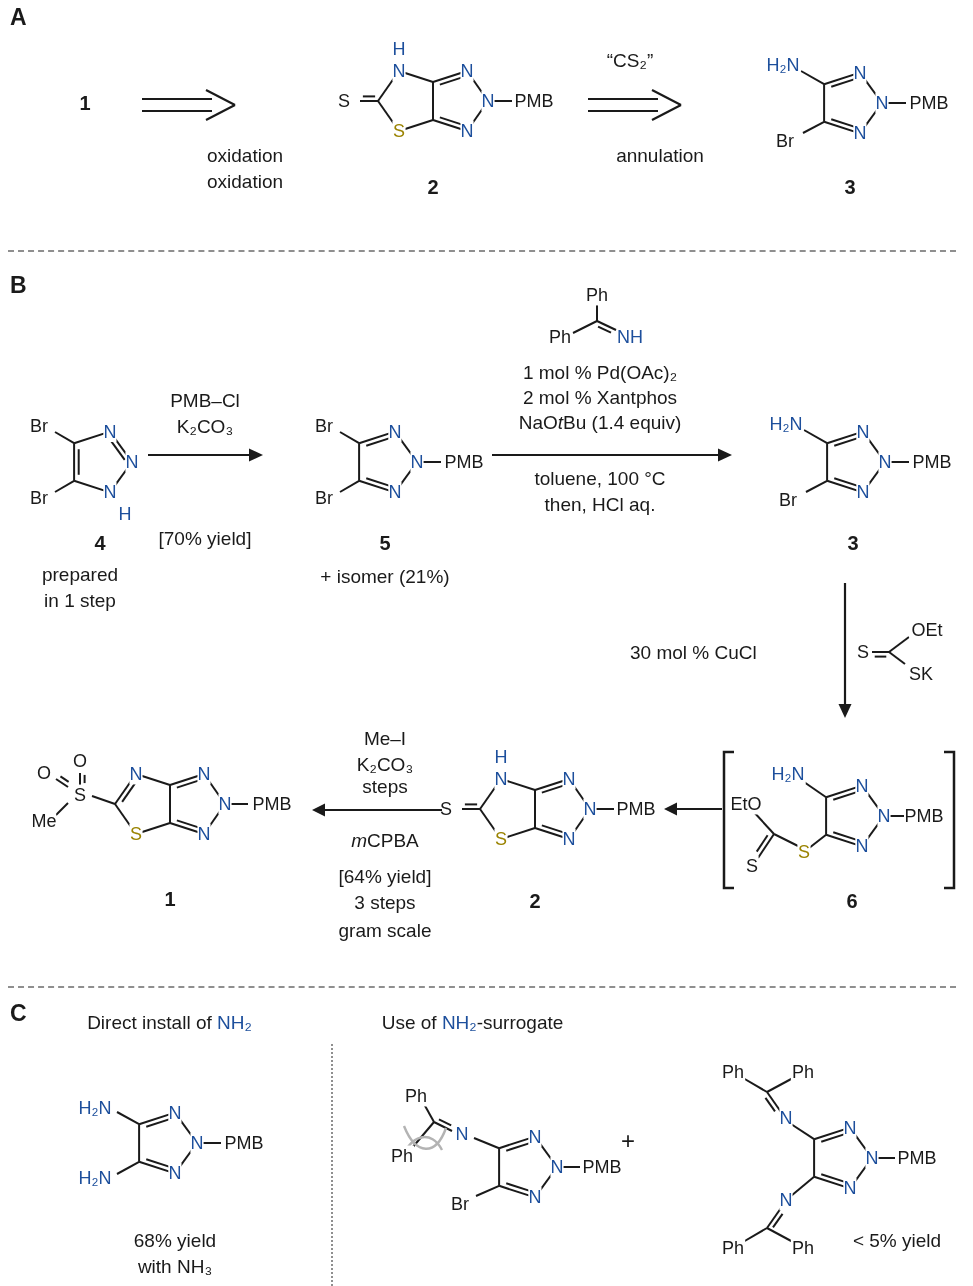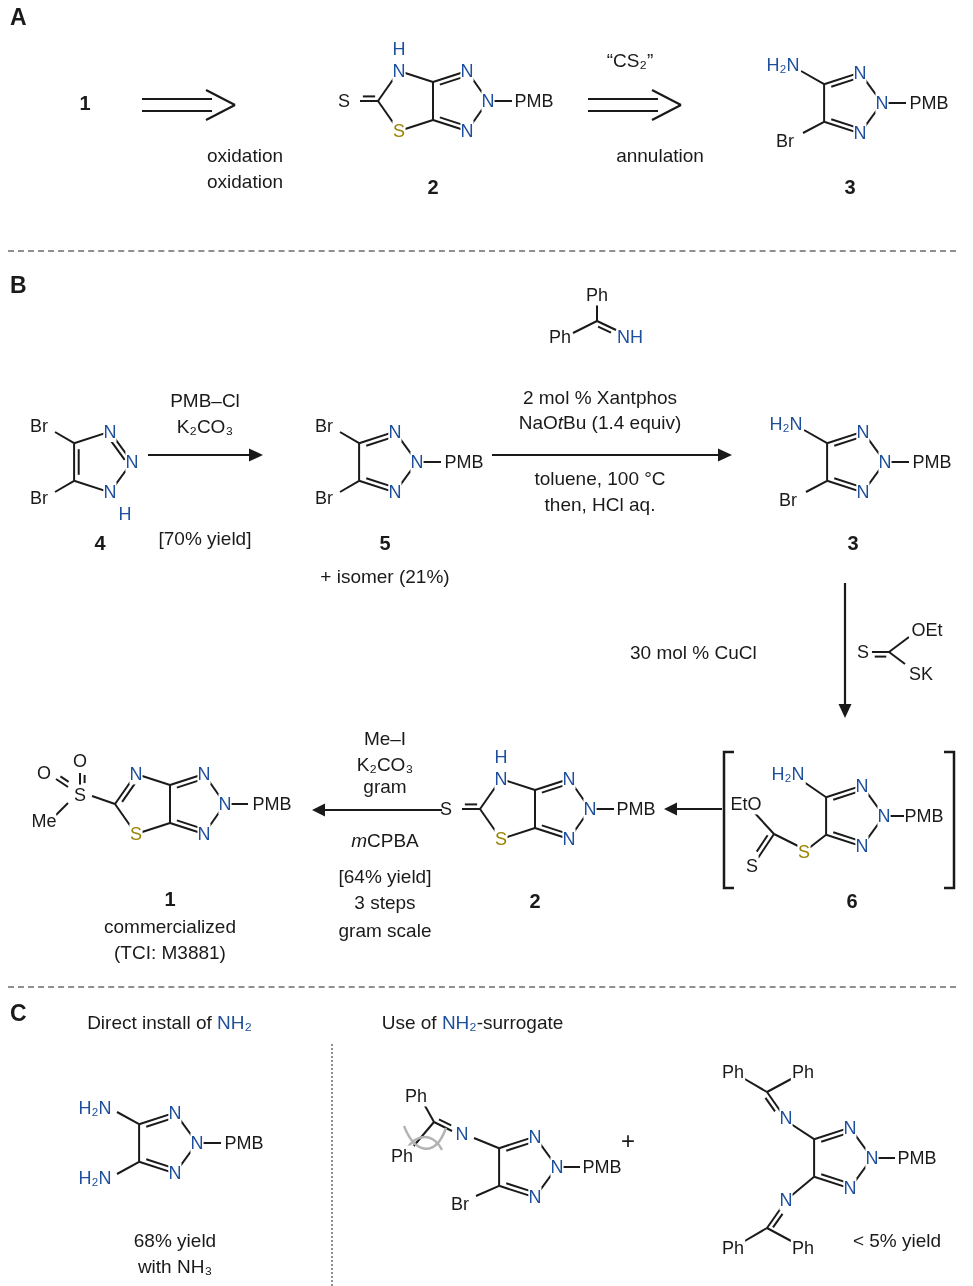--- a/index.html
+++ b/index.html
@@ -130,20 +130,24 @@
       <rect x="98.32000000000001" y="29.160000000000004" width="13.16" height="20.88" fill="#ffffff"></rect>
       <text x="104.9" y="39.6" text-anchor="middle" dominant-baseline="central" fill="#1d4f9c" font-size="18" font-family="&quot;Liberation Sans&quot;, sans-serif">N</text>
       <rect x="120.42" y="59.56" width="13.16" height="20.88" fill="#ffffff"></rect>
       <text x="127" y="70" text-anchor="middle" dominant-baseline="central" fill="#1d4f9c" font-size="18" font-family="&quot;Liberation Sans&quot;, sans-serif">N</text>
       <rect x="98.32000000000001" y="89.96000000000001" width="13.16" height="20.88" fill="#ffffff"></rect>
       <text x="104.9" y="100.4" text-anchor="middle" dominant-baseline="central" fill="#1d4f9c" font-size="18" font-family="&quot;Liberation Sans&quot;, sans-serif">N</text>
       <rect x="113.42" y="111.56" width="13.16" height="20.88" fill="#ffffff"></rect>
       <text x="120" y="122" text-anchor="middle" dominant-baseline="central" fill="#1d4f9c" font-size="18" font-family="&quot;Liberation Sans&quot;, sans-serif">H</text>
     </svg>
   <div class="clabel" style="left:70px;top:532px">4</div>
+  <div class="txt it" style="left:10px;top:562px;width:140px">
+    <div>prepared</div>
+    <div>in 1 step</div>
+  </div>
 
   <div class="txt" style="left:140px;top:388px;width:130px">
     <div>PMB–Cl</div>
     <div>K₂CO₃</div>
   </div>
   <svg class="abs" style="left:148px;top:444px" width="115" height="22">
     <line x1="0" y1="11" x2="101" y2="11" stroke="#1a1a1a" stroke-width="2.2"></line>
     <polygon points="101,4.5 115,11 101,17.5" fill="#1a1a1a"></polygon>
   </svg>
   <div class="txt" style="left:135px;top:526px;width:140px">[70% yield]</div>
@@ -180,20 +184,21 @@
       <line x1="33" y1="50" x2="57" y2="38" stroke="#1a1a1a" stroke-width="2"></line>
       <line x1="57" y1="38" x2="76" y2="47" stroke="#1a1a1a" stroke-width="2"></line>
       <line x1="58.07080281420039" y1="43.597194058910276" x2="70.99080281420039" y2="49.71719405891028" stroke="#1a1a1a" stroke-width="2"></line>
       <rect x="44.84" y="1.5600000000000005" width="24.32" height="20.88" fill="#ffffff"></rect>
       <text x="57" y="12" text-anchor="middle" dominant-baseline="central" fill="#1a1a1a" font-size="18" font-family="&quot;Liberation Sans&quot;, sans-serif">Ph</text>
       <rect x="7.84" y="43.56" width="24.32" height="20.88" fill="#ffffff"></rect>
       <text x="20" y="54" text-anchor="middle" dominant-baseline="central" fill="#1a1a1a" font-size="18" font-family="&quot;Liberation Sans&quot;, sans-serif">Ph</text>
       <rect x="77.84" y="43.56" width="24.32" height="20.88" fill="#ffffff"></rect>
       <text x="90" y="54" text-anchor="middle" dominant-baseline="central" fill="#1d4f9c" font-size="18" font-family="&quot;Liberation Sans&quot;, sans-serif">NH</text>
     </svg>
+  <div class="txt" style="left:480px;top:360px;width:240px">1 mol % Pd(OAc)₂</div>
   <div class="txt" style="left:480px;top:385px;width:240px">2 mol % Xantphos</div>
   <div class="txt" style="left:480px;top:410px;width:240px"><span>NaO</span><i>t</i><span>Bu (1.4 equiv)</span></div>
   <svg class="abs" style="left:492px;top:444px" width="240" height="22">
     <line x1="0" y1="11" x2="226" y2="11" stroke="#1a1a1a" stroke-width="2.2"></line>
     <polygon points="226,4.5 240,11 226,17.5" fill="#1a1a1a"></polygon>
   </svg>
   <div class="txt" style="left:480px;top:466px;width:240px">
     <div>toluene, 100 °C</div>
     <div>then, HCl aq.</div>
   </div>
@@ -314,21 +319,21 @@
       <text x="149" y="99" text-anchor="middle" dominant-baseline="central" fill="#1d4f9c" font-size="18" font-family="&quot;Liberation Sans&quot;, sans-serif">N</text>
       <rect x="198.26" y="58.56" width="35.48" height="20.88" fill="#ffffff"></rect>
       <text x="216" y="69" text-anchor="middle" dominant-baseline="central" fill="#1a1a1a" font-size="18" font-family="&quot;Liberation Sans&quot;, sans-serif">PMB</text>
     </svg>
   <div class="clabel" style="left:505px;top:890px">2</div>
 
   <div class="txt" style="left:315px;top:726px;width:140px">
     <div>Me–I</div>
     <div>K₂CO₃</div>
   </div>
-  <div class="txt it" style="left:315px;top:774px;width:140px">gram</div>
+  <div class="txt it" style="left:315px;top:774px;width:140px">steps</div>
   <svg class="abs" style="left:312px;top:799px" width="130" height="22">
     <line x1="130" y1="11" x2="13" y2="11" stroke="#1a1a1a" stroke-width="2.2"></line>
     <polygon points="13,4.5 13,17.5 0,11" fill="#1a1a1a"></polygon>
   </svg>
   <div class="txt" style="left:315px;top:828px;width:140px"><i>m</i><span>CPBA</span></div>
   <div class="txt" style="left:312px;top:864px;width:146px">
     <div>[64% yield]</div>
     <div>3 steps</div>
   </div>
   <div class="txt bold" style="left:312px;top:918px;width:146px">gram scale</div>
@@ -368,24 +373,20 @@
       <rect x="63.42" y="49.56" width="13.16" height="20.88" fill="#ffffff"></rect>
       <text x="70" y="60" text-anchor="middle" dominant-baseline="central" fill="#1a1a1a" font-size="18" font-family="&quot;Liberation Sans&quot;, sans-serif">S</text>
       <rect x="63.42" y="15.56" width="13.16" height="20.88" fill="#ffffff"></rect>
       <text x="70" y="26" text-anchor="middle" dominant-baseline="central" fill="#1a1a1a" font-size="18" font-family="&quot;Liberation Sans&quot;, sans-serif">O</text>
       <rect x="27.42" y="27.560000000000002" width="13.16" height="20.88" fill="#ffffff"></rect>
       <text x="34" y="38" text-anchor="middle" dominant-baseline="central" fill="#1a1a1a" font-size="18" font-family="&quot;Liberation Sans&quot;, sans-serif">O</text>
       <rect x="21.84" y="75.56" width="24.32" height="20.88" fill="#ffffff"></rect>
       <text x="34" y="86" text-anchor="middle" dominant-baseline="central" fill="#1a1a1a" font-size="18" font-family="&quot;Liberation Sans&quot;, sans-serif">Me</text>
     </svg>
   <div class="clabel" style="left:140px;top:888px">1</div>
-  <div class="txt it" style="left:75px;top:914px;width:190px">
-    <div>commercialized</div>
-    <div>(TCI: M3881)</div>
-  </div>
 
   <div class="dash-h" style="top:986px"></div>
 
   <div class="panel-letter" style="left:10px;top:1000px">C</div>
 
   <div class="txt" style="left:345px;top:1010px;width:255px"><span>Use of </span><span class="blue">NH₂</span><span>-surrogate</span></div>
   <div class="txt" style="left:37px;top:1010px;width:265px"><span>Direct install of </span><span class="blue">NH₂</span></div>
 
   <div class="dot-v" style="left:331px;top:1044px;height:242px"></div>
 

